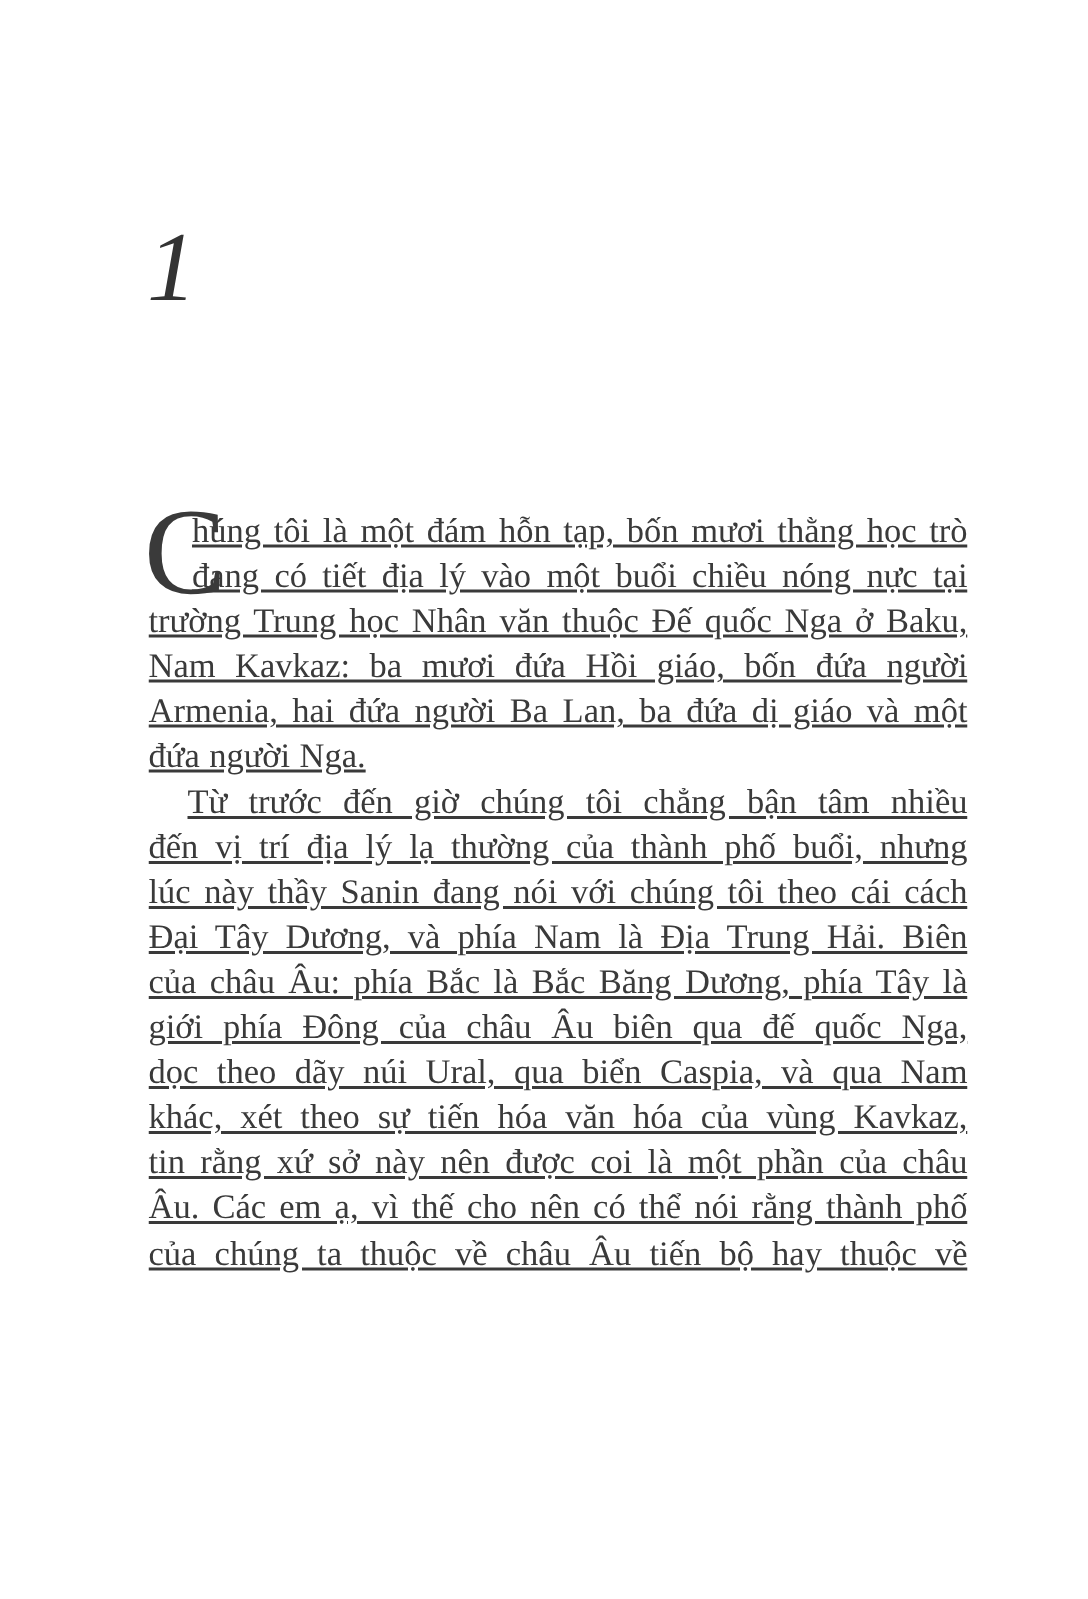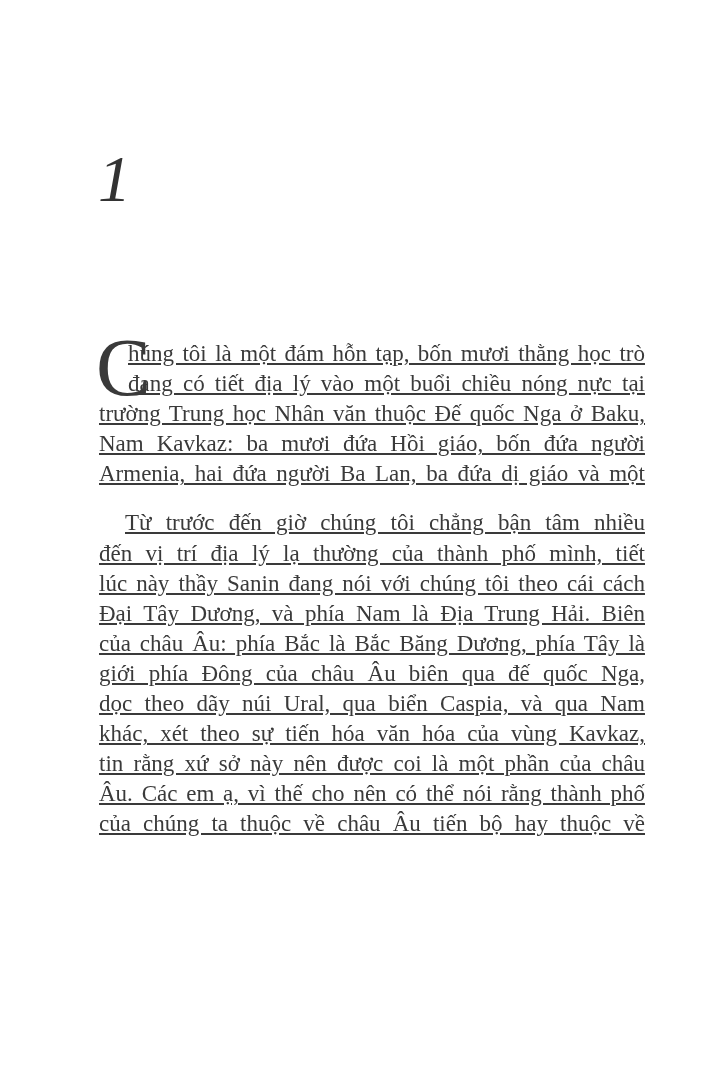--- a/index.html
+++ b/index.html
@@ -52,39 +52,39 @@
   }
   .line.no-j {
     text-align: left;
     text-align-last: left;
   }
   .line.dc {
     padding-left: 29px;
   }
   .line.ind {
     text-indent: 26px;
-    margin-top: 19px;
   }
 </style>
 </head>
 <body>
 
 <div class="page">
   <div class="chapter-number">1</div>
 
   <div class="text-block">
     <span class="drop-cap">C</span>
     <div id="lines">
         <div class="line dc">húng tôi là một đám hỗn tạp, bốn mươi thằng học trò</div>
         <div class="line dc">đang có tiết địa lý vào một buổi chiều nóng nực tại</div>
         <div class="line">trường Trung học Nhân văn thuộc Đế quốc Nga ở Baku,</div>
         <div class="line">Nam Kavkaz: ba mươi đứa Hồi giáo, bốn đứa người</div>
         <div class="line">Armenia, hai đứa người Ba Lan, ba đứa dị giáo và một</div>
+        <div class="line no-j">đứa người Nga.</div>
         <div class="line ind">Từ trước đến giờ chúng tôi chẳng bận tâm nhiều</div>
-        <div class="line">đến vị trí địa lý lạ thường của thành phố mình, tiết</div>
+        <div class="line">đến vị trí địa lý lạ thường của thành phố buổi, nhưng</div>
         <div class="line">lúc này thầy Sanin đang nói với chúng tôi theo cái cách</div>
         <div class="line">Đại Tây Dương, và phía Nam là Địa Trung Hải. Biên</div>
         <div class="line">của châu Âu: phía Bắc là Bắc Băng Dương, phía Tây là</div>
         <div class="line">giới phía Đông của châu Âu biên qua đế quốc Nga,</div>
         <div class="line">dọc theo dãy núi Ural, qua biển Caspia, và qua Nam</div>
         <div class="line">khác, xét theo sự tiến hóa văn hóa của vùng Kavkaz,</div>
         <div class="line">tin rằng xứ sở này nên được coi là một phần của châu</div>
         <div class="line">Âu. Các em ạ, vì thế cho nên có thể nói rằng thành phố</div>
         <div class="line">của chúng ta thuộc về châu Âu tiến bộ hay thuộc về</div>
       </div>

